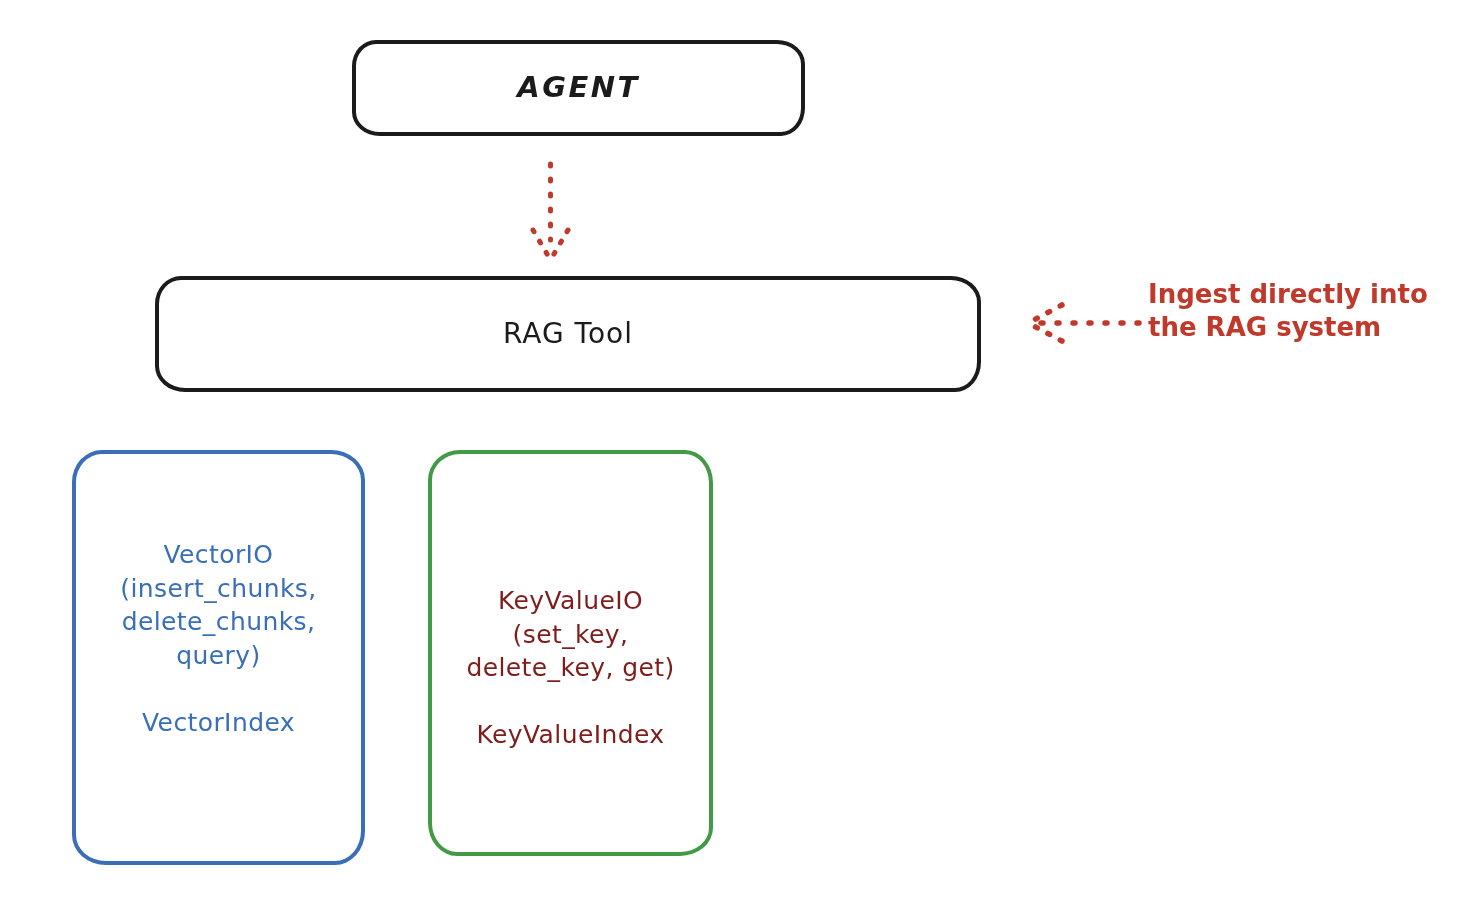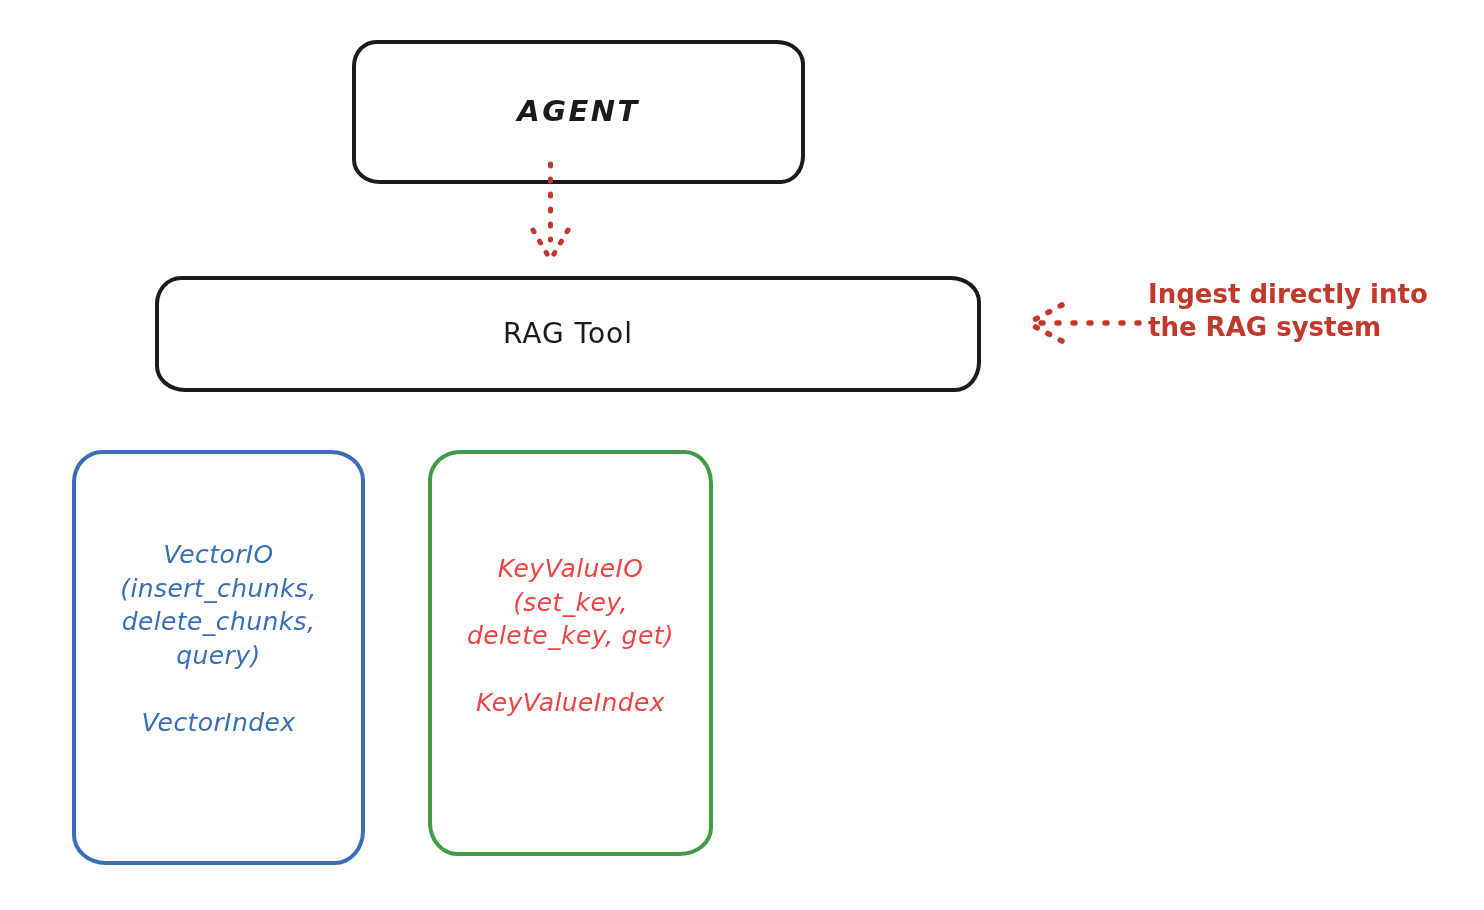--- a/index.html
+++ b/index.html
@@ -36,21 +36,21 @@
     white-space: pre-line;
     line-height: 1.30;
     letter-spacing: 0.4px;
   }
 
   
   #agent-node {
     left: 352px;
     top: 40px;
     width: 453px;
-    height: 144px;
+    height: 96px;
     border-width: 4px;
     border-color: #1b1b1b;
     border-radius: 24px 28px 24px 28px / 26px 24px 28px 24px;
   }
   #agent-node .node-label {
     font-size: 29px;
     font-style: italic;
     font-weight: 700;
     color: #1b1b1b;
     letter-spacing: 2.5px;
@@ -70,21 +70,20 @@
   #ragtool-node .node-label {
     font-size: 28px;
     font-weight: 400;
     color: #1b1b1b;
     letter-spacing: 1px;
   }
 
   
   .store-node {
     border-width: 4px;
-    font-style: italic;
   }
   .store-node .node-label {
     font-size: 25px;
     line-height: 1.34;
     font-weight: 500;
   }
   #vectorio-node {
     left: 72px;  top: 450px;  width: 293px; height: 415px;
     border-color: #3a6fb8;
     border-radius: 30px 34px 30px 34px / 32px 30px 34px 30px;
@@ -93,21 +92,21 @@
   }
   #vectorio-node .node-label { color: #3a6fb8; }
 
   #keyvalueio-node {
     left: 428px; top: 450px;  width: 285px; height: 406px;
     border-color: #429a47;
     border-radius: 32px 28px 33px 29px / 30px 33px 28px 33px;
     align-items: flex-start;
     padding-top: 98px;
   }
-  #keyvalueio-node .node-label { color: #ef4444; }
+  #keyvalueio-node .node-label { color: #7f1d1d; margin-top: 32px; }
 
   #relationalio-node {
     left: 785px; top: 450px;  width: 275px; height: 408px;
     border-color: #9333b8;
     border-radius: 29px 33px 30px 32px / 33px 29px 32px 30px;
     align-items: flex-start;
     padding-top: 96px;
   }
   #relationalio-node .node-label { color: #9333b8; }
 

